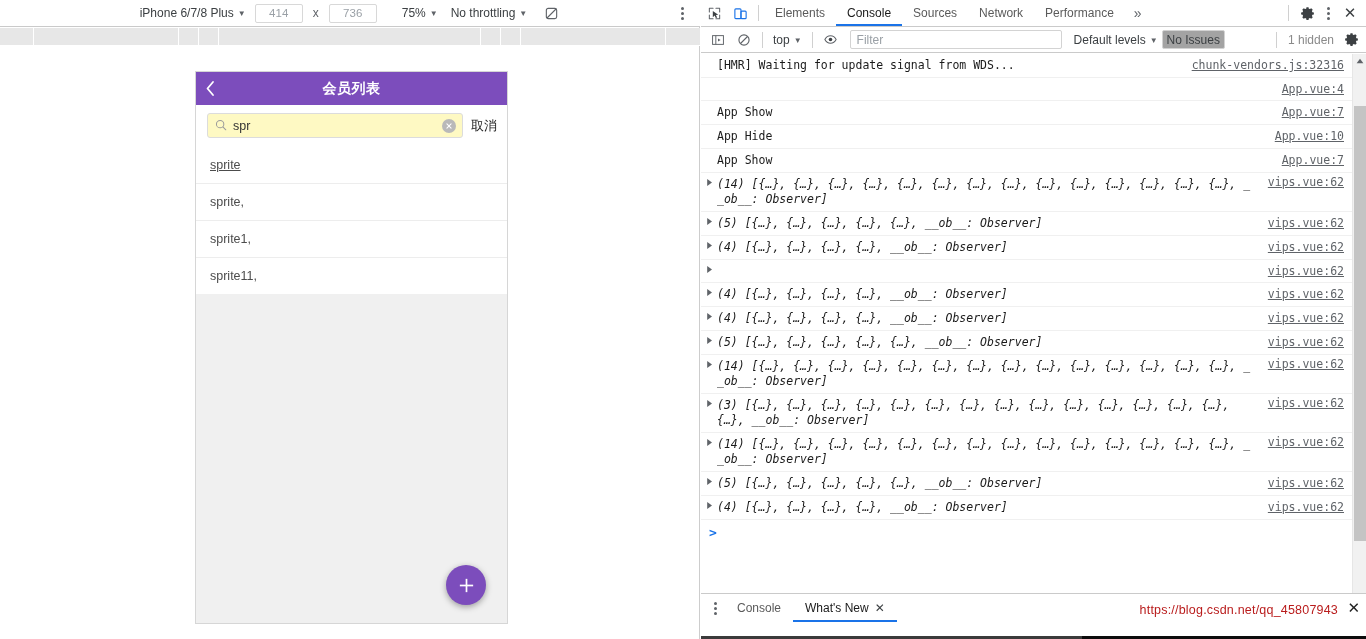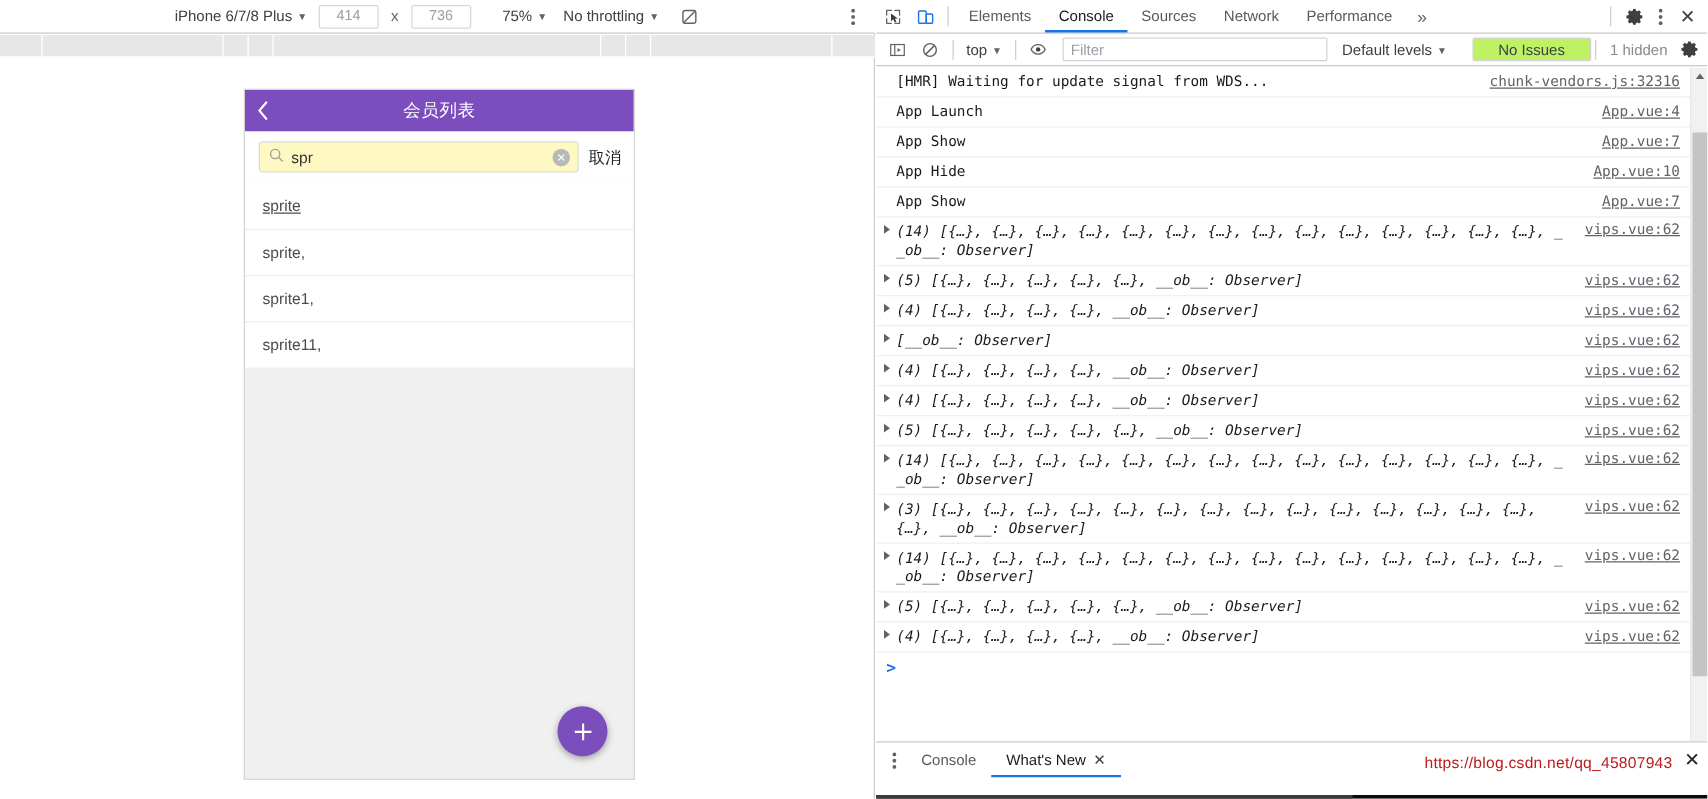--- a/index.html
+++ b/index.html
@@ -61,21 +61,21 @@
   }
   .app-header {
     height: 33px; background: #7c4dbc; color: #fff;
     display: flex; align-items: center; position: relative;
   }
   .app-back {
     position: absolute; left: 9px; top: 0; bottom: 0;
     display: flex; align-items: center; width: 22px; cursor: pointer;
   }
   .app-title {
-    flex: 1; text-align: center; font-size: 14px; font-weight: normal;
+    flex: 1; text-align: center; font-size: 14px; font-weight: bold;
     letter-spacing: .5px;
   }
   .search-bar {
     background: #fff; padding: 8px 10px 8px 11px;
     display: flex; align-items: center; gap: 8px;
   }
   .search-input-wrap {
     flex: 1; height: 25px; border: 1px solid #dcdcdc; border-radius: 3px;
     background: #fef9c3; display: flex; align-items: center; padding: 0 6px 0 7px; gap: 6px;
   }
@@ -132,22 +132,22 @@
     border-bottom: 1px solid #cacaca; padding: 0 4px; position: relative;
   }
   .ctx-select { display: flex; align-items: center; gap: 4px; font-size: 12px; color: #3c4043; padding: 0 5px; cursor: pointer; }
   .filter-input {
     width: 212px; height: 19px; border: 1px solid #d3d3d3; border-radius: 2px;
     background: #fff; font-size: 12px; color: #9aa0a6; padding: 0 6px;
     display: flex; align-items: center; margin-left: 6px;
   }
   .levels { font-size: 12px; color: #3c4043; display: flex; align-items: center; gap: 4px; margin-left: 12px; cursor: pointer; }
   .issues-btn {
-    margin-left: 20px; height: 19px; border: 1px solid #d3d3d3; border-radius: 2px;
-    background: #bef264; font-size: 12px; color: #3c4043; padding: 0 20px;
+    margin-left: 4px; height: 19px; border: 1px solid #d3d3d3; border-radius: 2px;
+    background: #a3a3a3; font-size: 12px; color: #3c4043; padding: 0 4px;
     display: flex; align-items: center; cursor: pointer;
   }
   .ct-right { position: absolute; right: 4px; display: flex; align-items: center; gap: 6px; }
   .hidden-count { font-size: 12px; color: #8a8a8a; }
 
   
   .con-body {
     position: absolute; left: 0; top: 54px; right: 0; bottom: 46px;
     overflow: hidden; background: #fff;
   }
@@ -421,21 +421,20 @@
       </div>
     </div>
 
     <div class="con-body">
       <div id="msgs">
           <div class="msg plain">
             <span class="txt">[HMR] Waiting for update signal from WDS...</span>
             <span class="src">chunk-vendors.js:32316</span>
           </div>
           <div class="msg plain">
-            <span class="txt">App Launch</span>
             <span class="src">App.vue:4</span>
           </div>
           <div class="msg plain">
             <span class="txt">App Show</span>
             <span class="src">App.vue:7</span>
           </div>
           <div class="msg plain">
             <span class="txt">App Hide</span>
             <span class="src">App.vue:10</span>
           </div>
@@ -469,21 +468,20 @@
             </span>
             <span class="txt obj">(4) [{…}, {…}, {…}, {…}, __ob__: Observer]</span>
             <span class="src">vips.vue:62</span>
           </div>
           <div class="msg">
             <span class="arrow">
               <svg width="7" height="9" viewBox="0 0 7 9">
                 <polygon points="1.2,1 6,4.5 1.2,8" fill="#5f6368"></polygon>
               </svg>
             </span>
-            <span class="txt obj">[__ob__: Observer]</span>
             <span class="src">vips.vue:62</span>
           </div>
           <div class="msg">
             <span class="arrow">
               <svg width="7" height="9" viewBox="0 0 7 9">
                 <polygon points="1.2,1 6,4.5 1.2,8" fill="#5f6368"></polygon>
               </svg>
             </span>
             <span class="txt obj">(4) [{…}, {…}, {…}, {…}, __ob__: Observer]</span>
             <span class="src">vips.vue:62</span>

